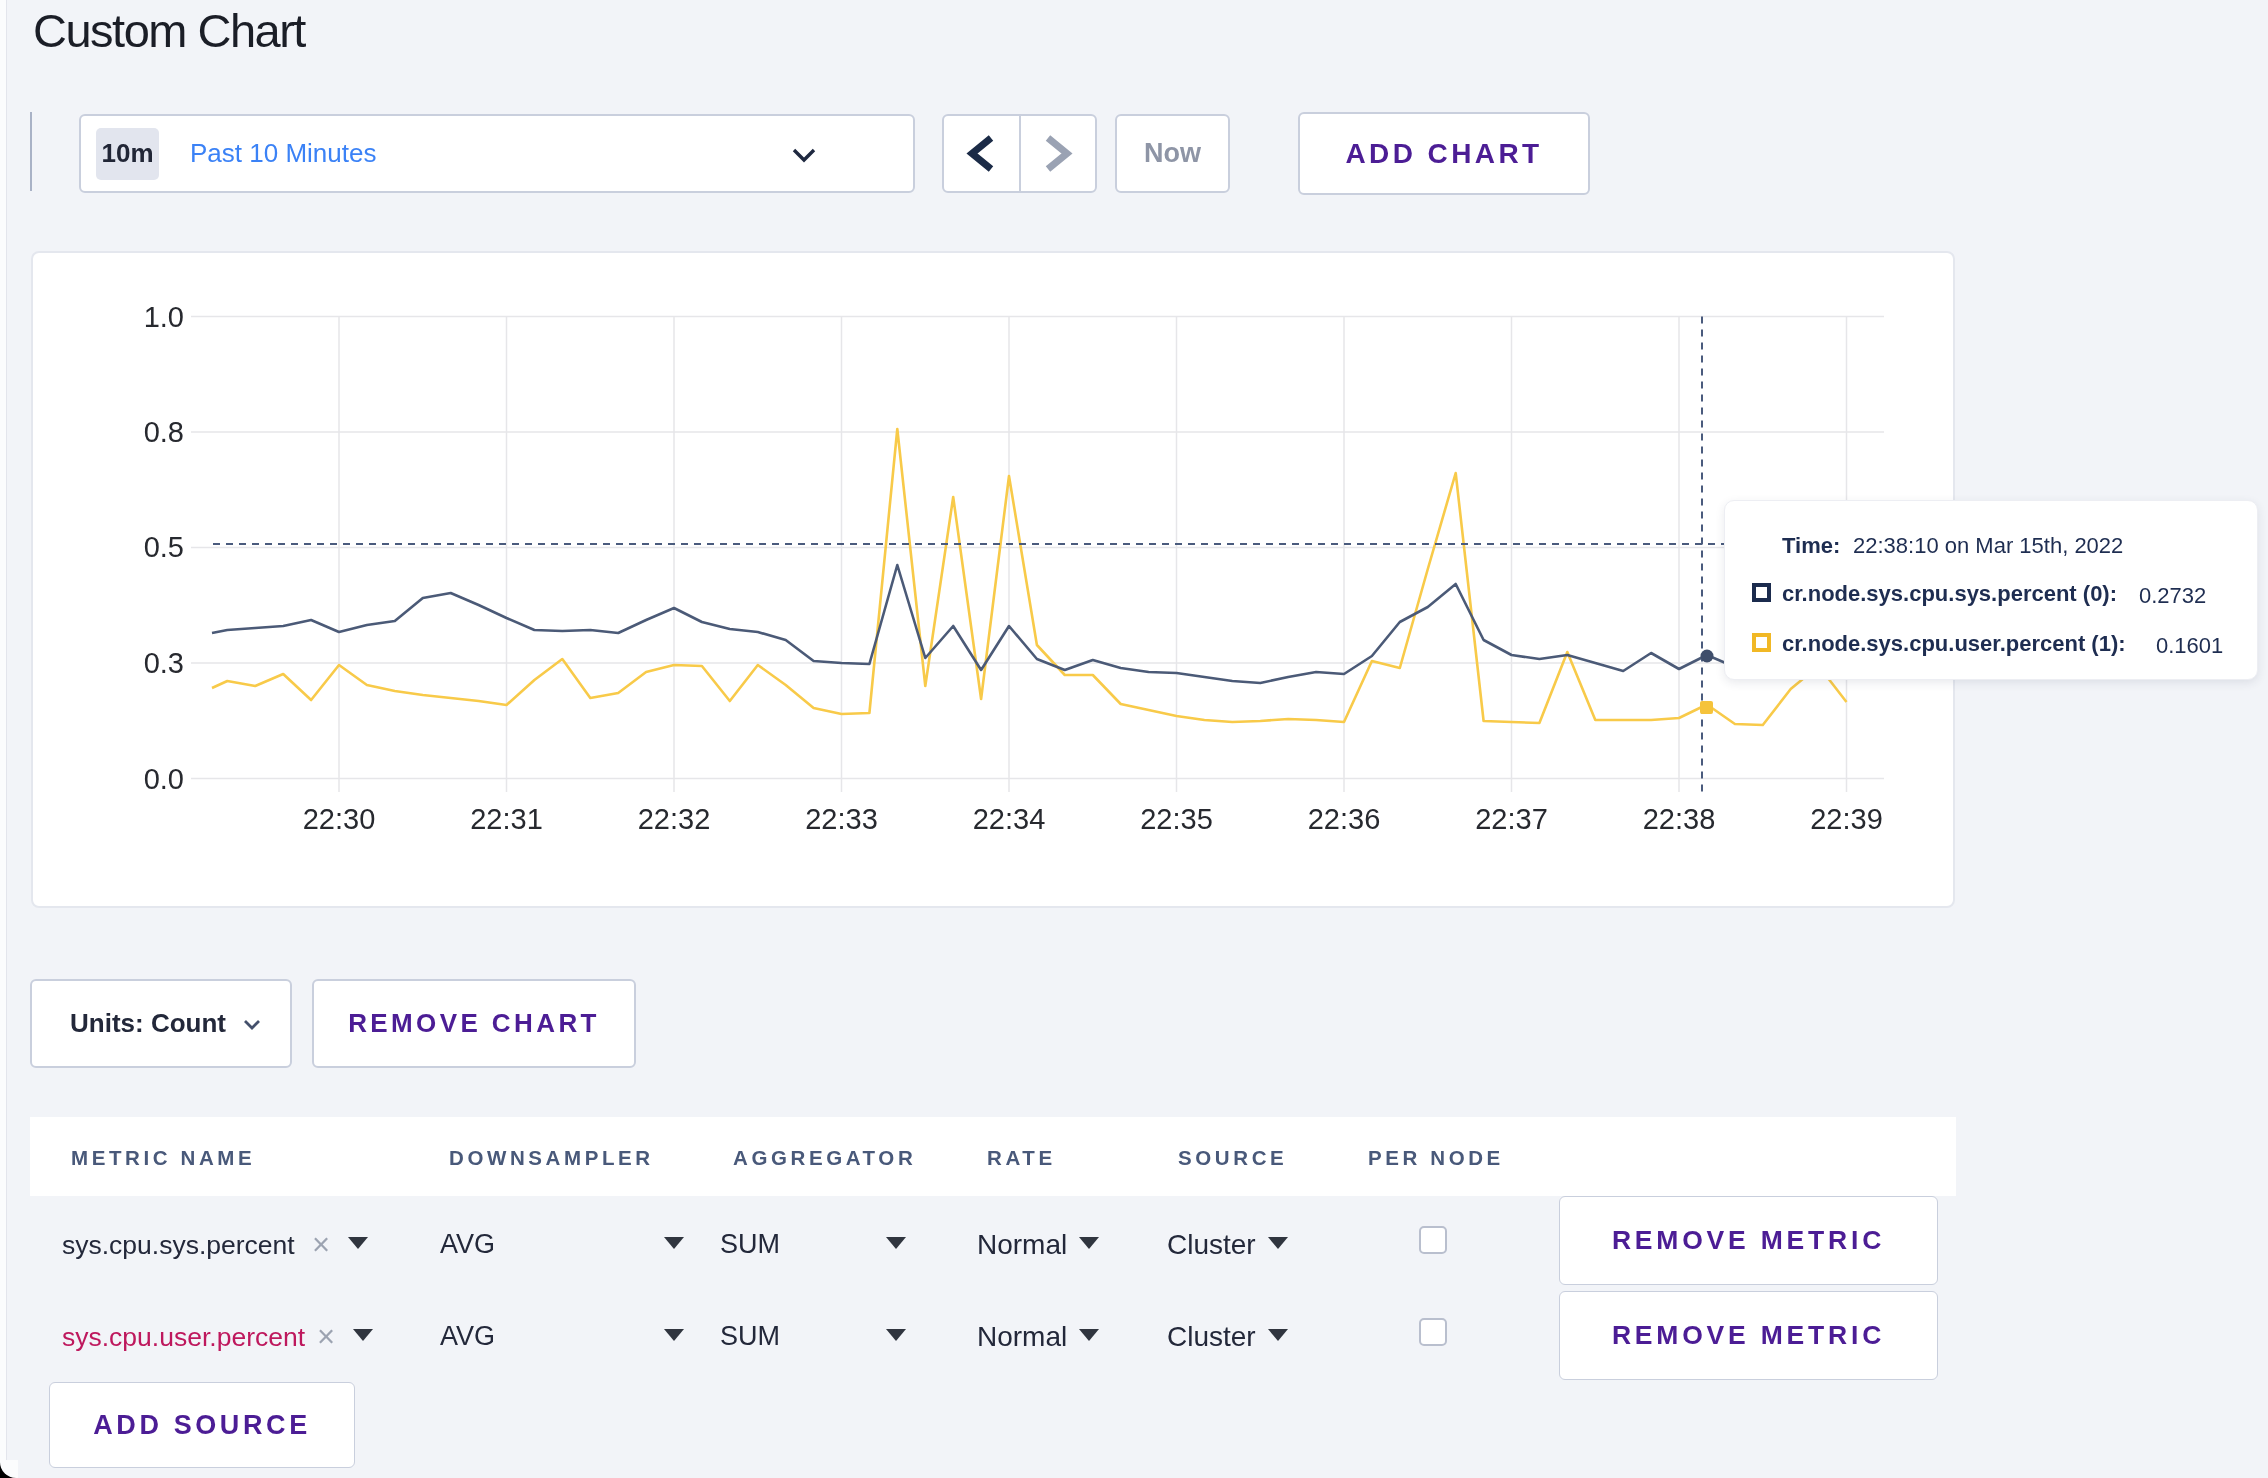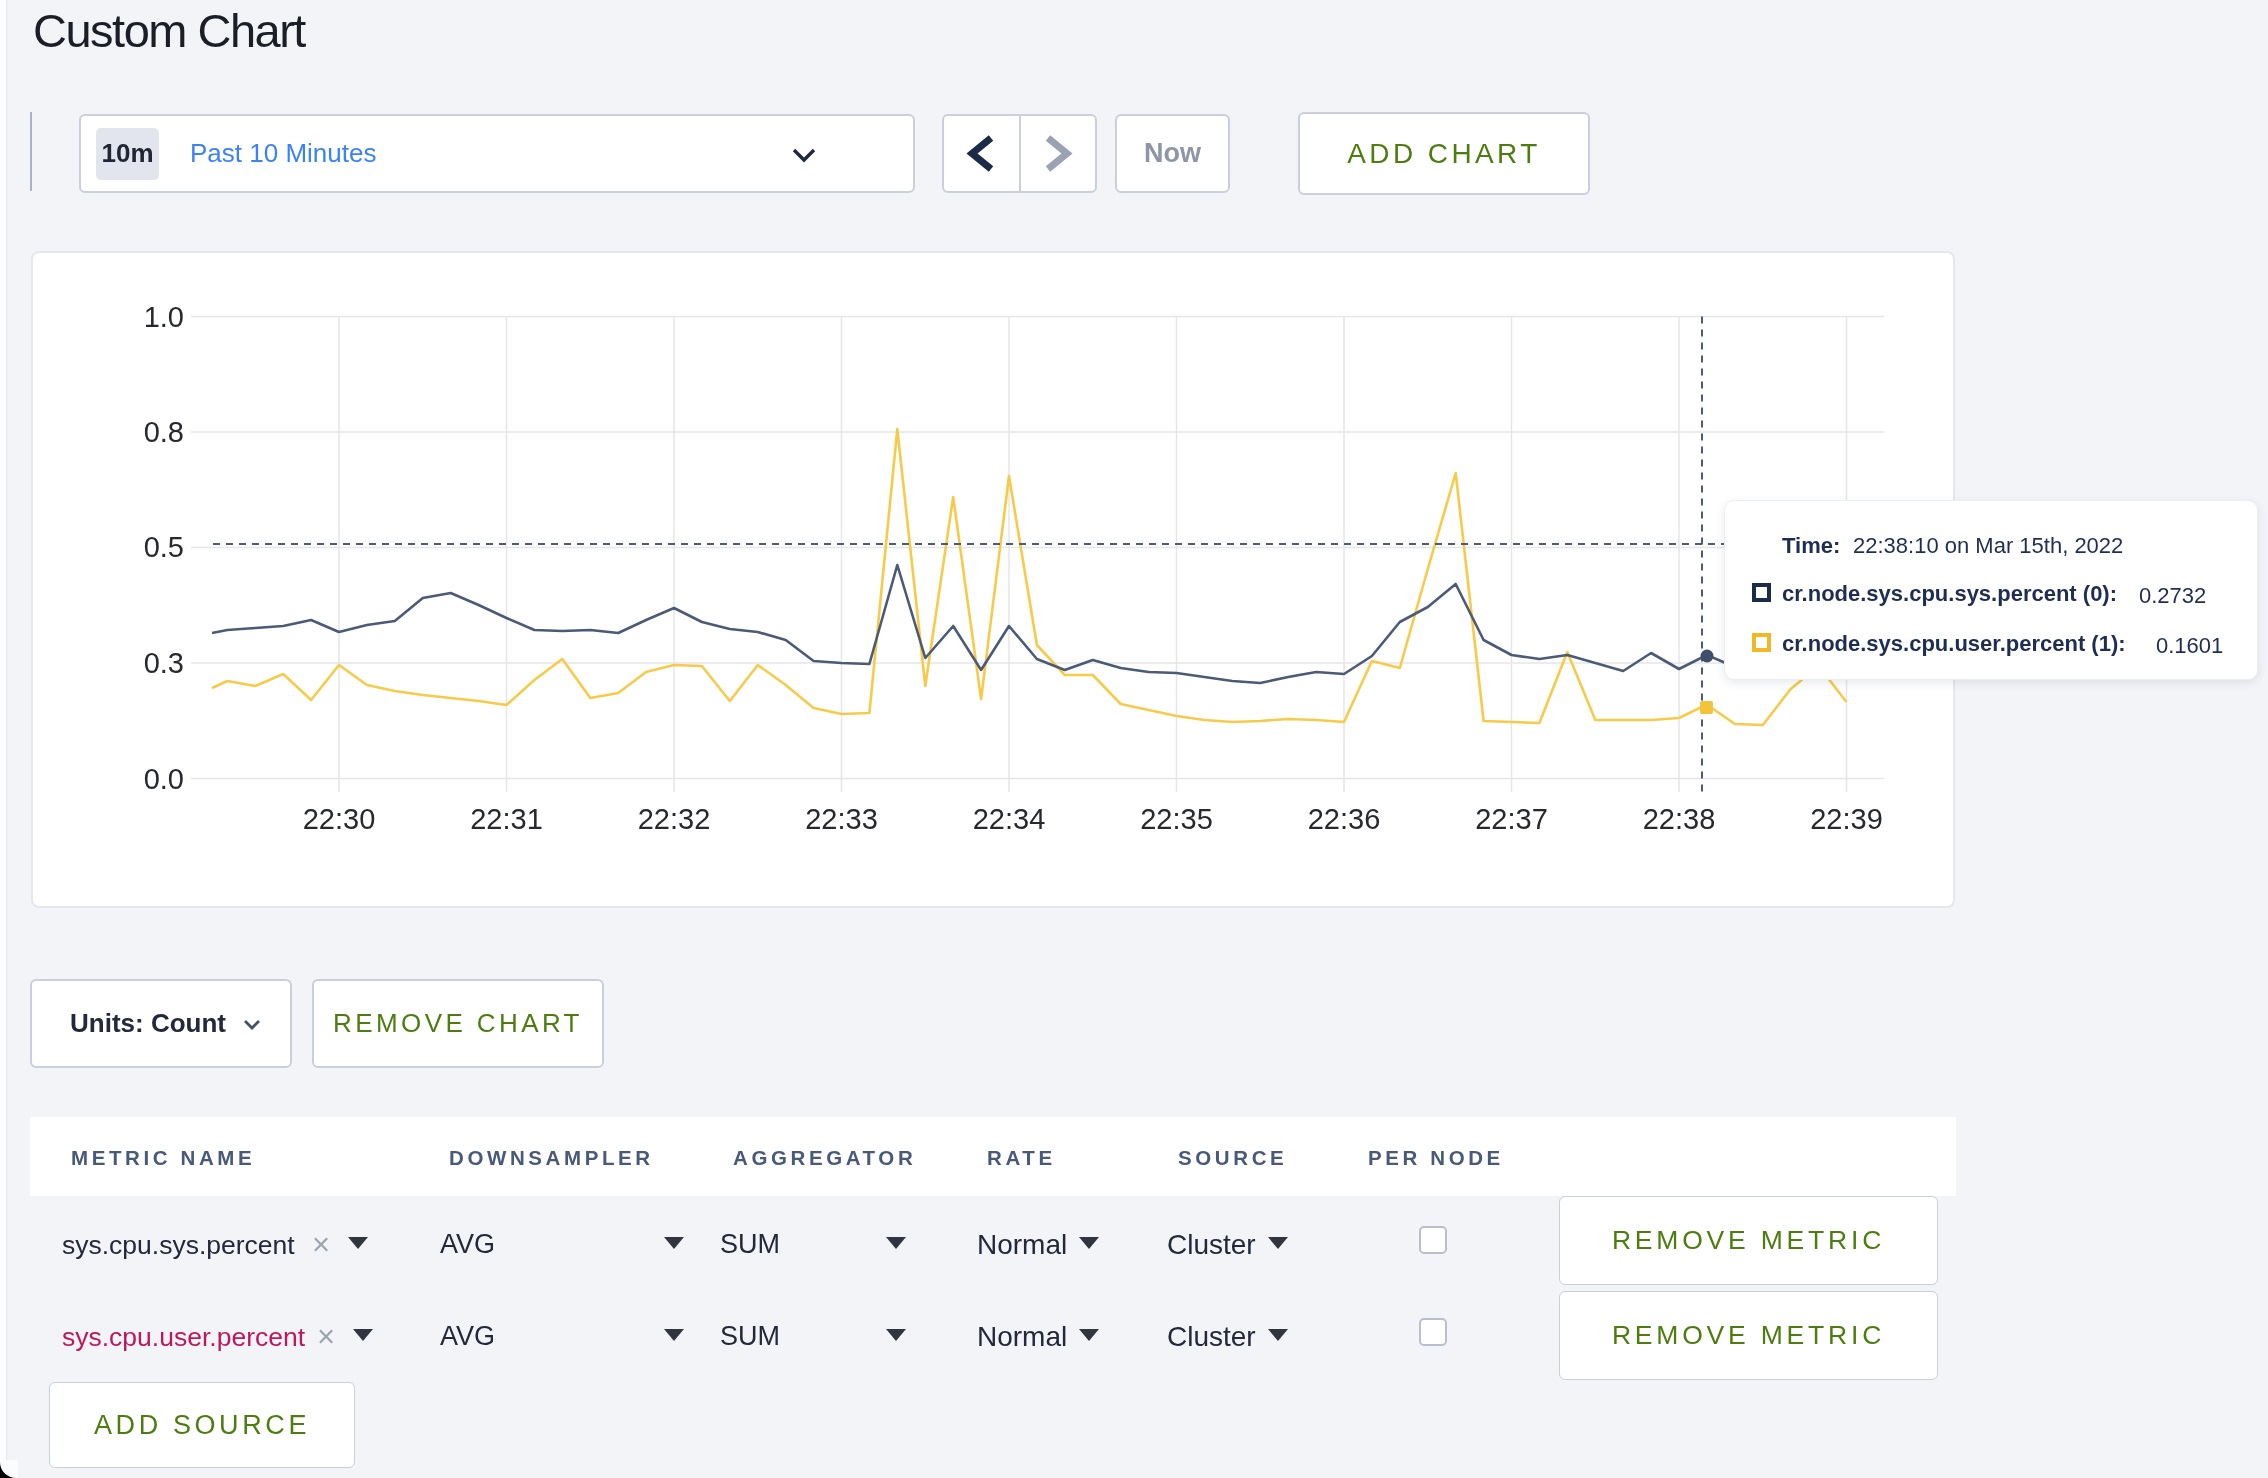--- a/index.html
+++ b/index.html
@@ -1,20 +1,20 @@
 <!DOCTYPE html>
 <html><head>
 <meta charset="utf-8">
 <style>
   * { margin:0; padding:0; box-sizing:border-box; }
   html,body { width:2268px; height:1478px; }
   body { position:relative; background:#f2f4f8; font-family:"Liberation Sans", sans-serif; overflow:hidden; }
   .abs { position:absolute; }
   .btn { background:#fff; border:2px solid #c9cfdd; border-radius:6px; display:flex; align-items:center; justify-content:center; }
-  .bluetxt { color:#4d7c0f; letter-spacing:4px; font-weight:400; }
+  .bluetxt { color:#4c1d95; letter-spacing:4px; font-weight:700; }
 </style>
 </head>
 <body>
 
 <div class="abs" style="left:0;top:0;width:7px;height:1478px;background:#fbfcfd;border-right:1px solid #e3e5ec;"></div>
 
 <div class="abs" style="left:0;top:1460px;width:18px;height:18px;background:#000;">
   <div style="width:18px;height:18px;background:#fbfcfd;border-bottom-left-radius:16px;"></div>
 </div>
 
@@ -109,21 +109,21 @@
 <div class="abs" style="left:1752px;top:633px;width:19px;height:19px;border:4px solid #f1b825;"></div>
 <div class="abs" style="left:1782px;top:631px;font-size:22px;font-weight:700;color:#1e2d51;">cr.node.sys.cpu.user.percent (1):</div>
 <div class="abs" style="left:2156px;top:633px;font-size:22px;color:#1e2d51;">0.1601</div>
 
 <div class="abs btn" style="left:30px;top:979px;width:262px;height:89px;justify-content:flex-start;">
   <span style="margin-left:38px;font-size:26px;font-weight:700;color:#23283a;white-space:nowrap;">Units: Count</span>
   <svg style="margin-left:14px;" width="24" height="22" viewBox="0 0 24 22">
       <path d="M5 8 L12 15 L19 8" fill="none" stroke="#44506b" stroke-width="2.8"></path>
     </svg>
 </div>
-<div class="abs btn" style="left:312px;top:979px;width:292px;height:89px;">
+<div class="abs btn" style="left:312px;top:979px;width:324px;height:89px;">
   <span class="bluetxt" style="font-size:26px;letter-spacing:3.4px;">REMOVE CHART</span>
 </div>
 
 <div class="abs" style="left:30px;top:1117px;width:1926px;height:79px;background:#fff;"></div>
 <div class="abs hdr" style="left:71px;top:1146px;">METRIC NAME</div>
 <div class="abs hdr" style="left:449px;top:1146px;">DOWNSAMPLER</div>
 <div class="abs hdr" style="left:733px;top:1146px;">AGGREGATOR</div>
 <div class="abs hdr" style="left:987px;top:1146px;">RATE</div>
 <div class="abs hdr" style="left:1178px;top:1146px;">SOURCE</div>
 <div class="abs hdr" style="left:1368px;top:1146px;">PER NODE</div>

